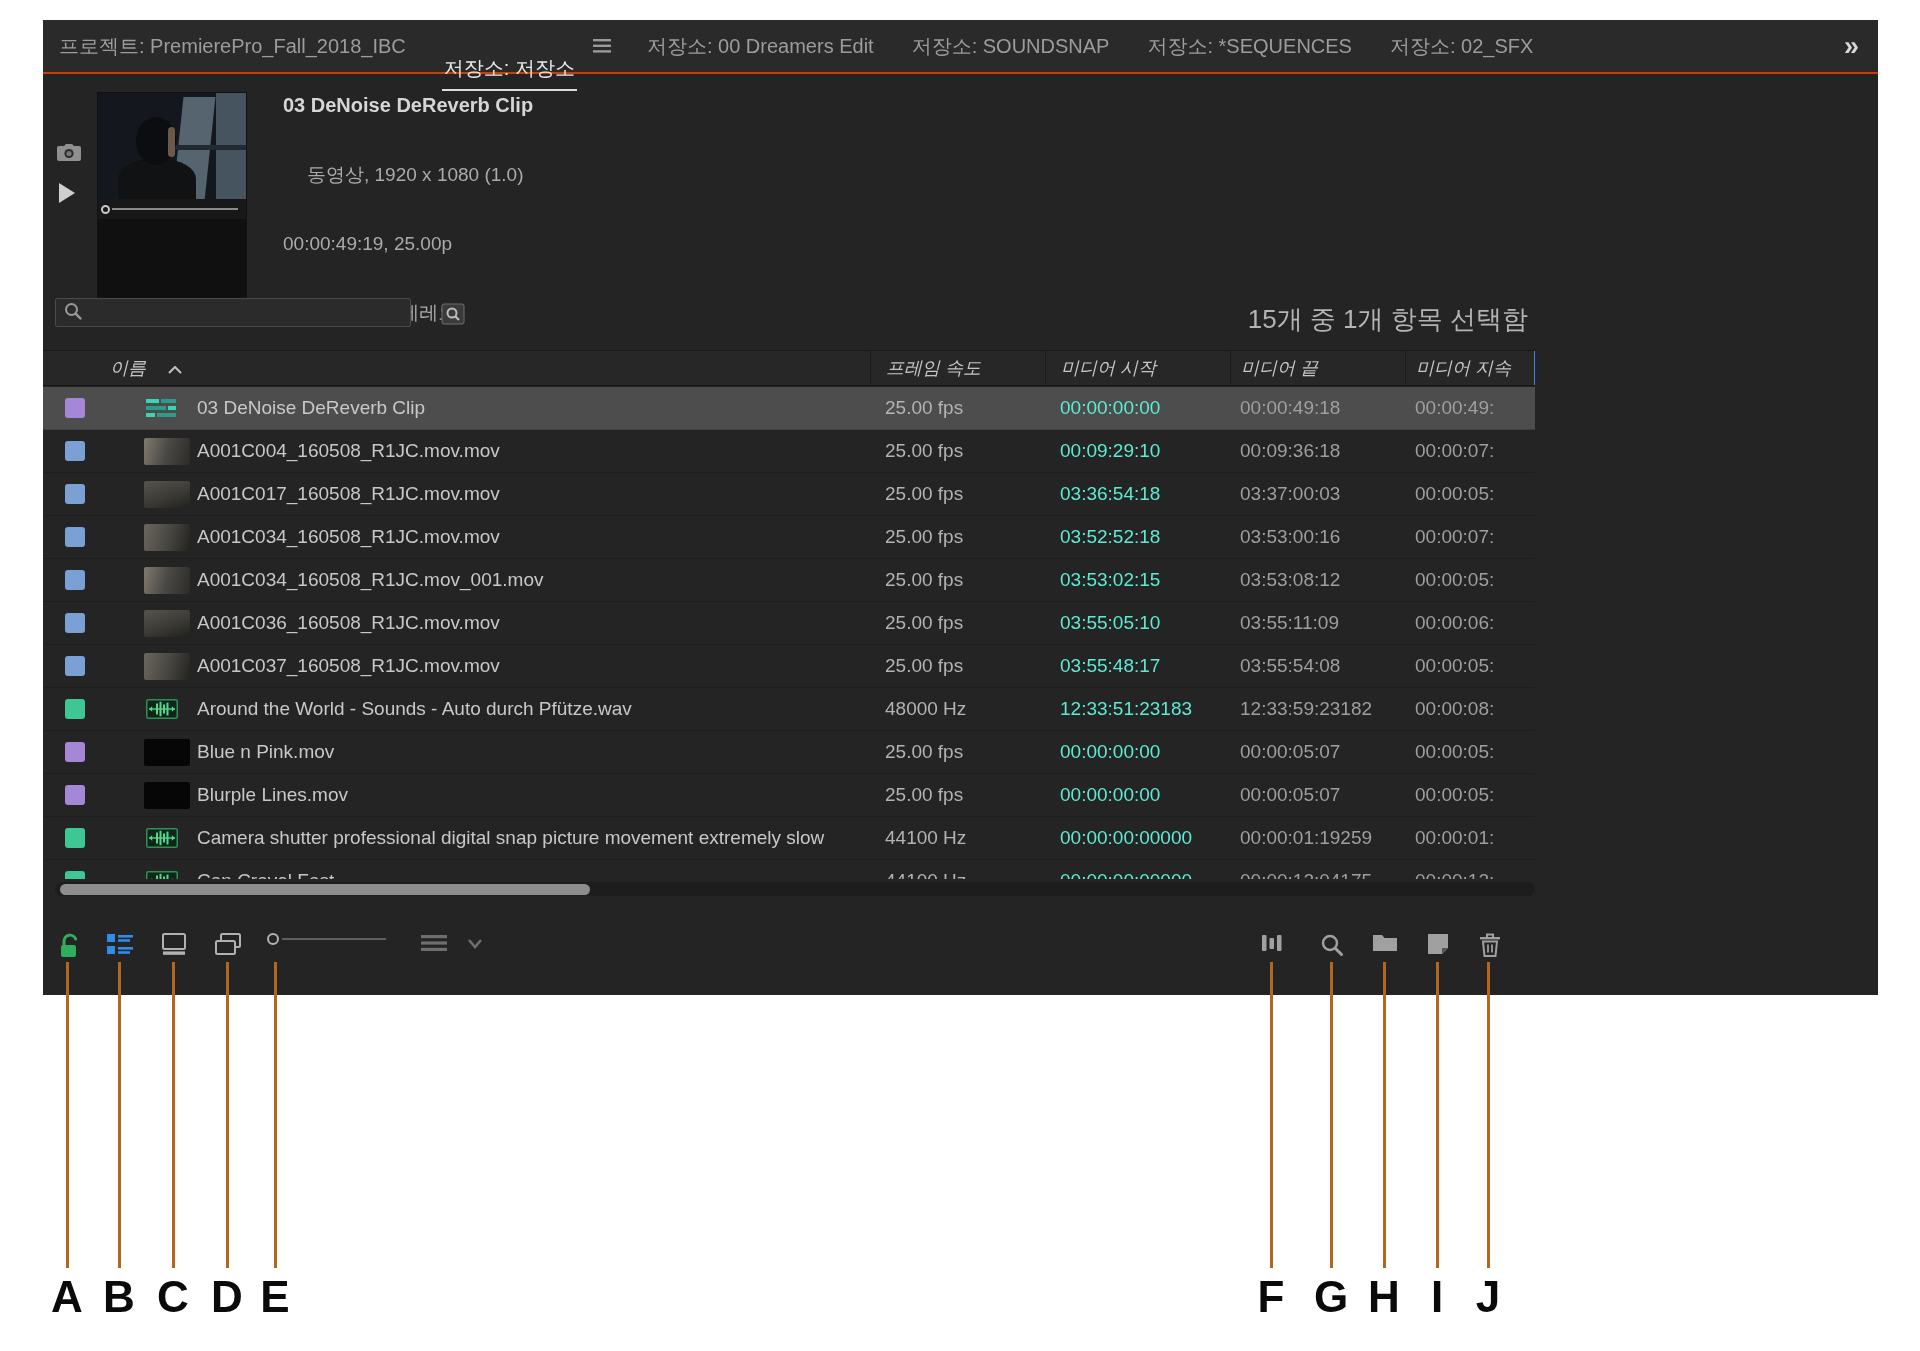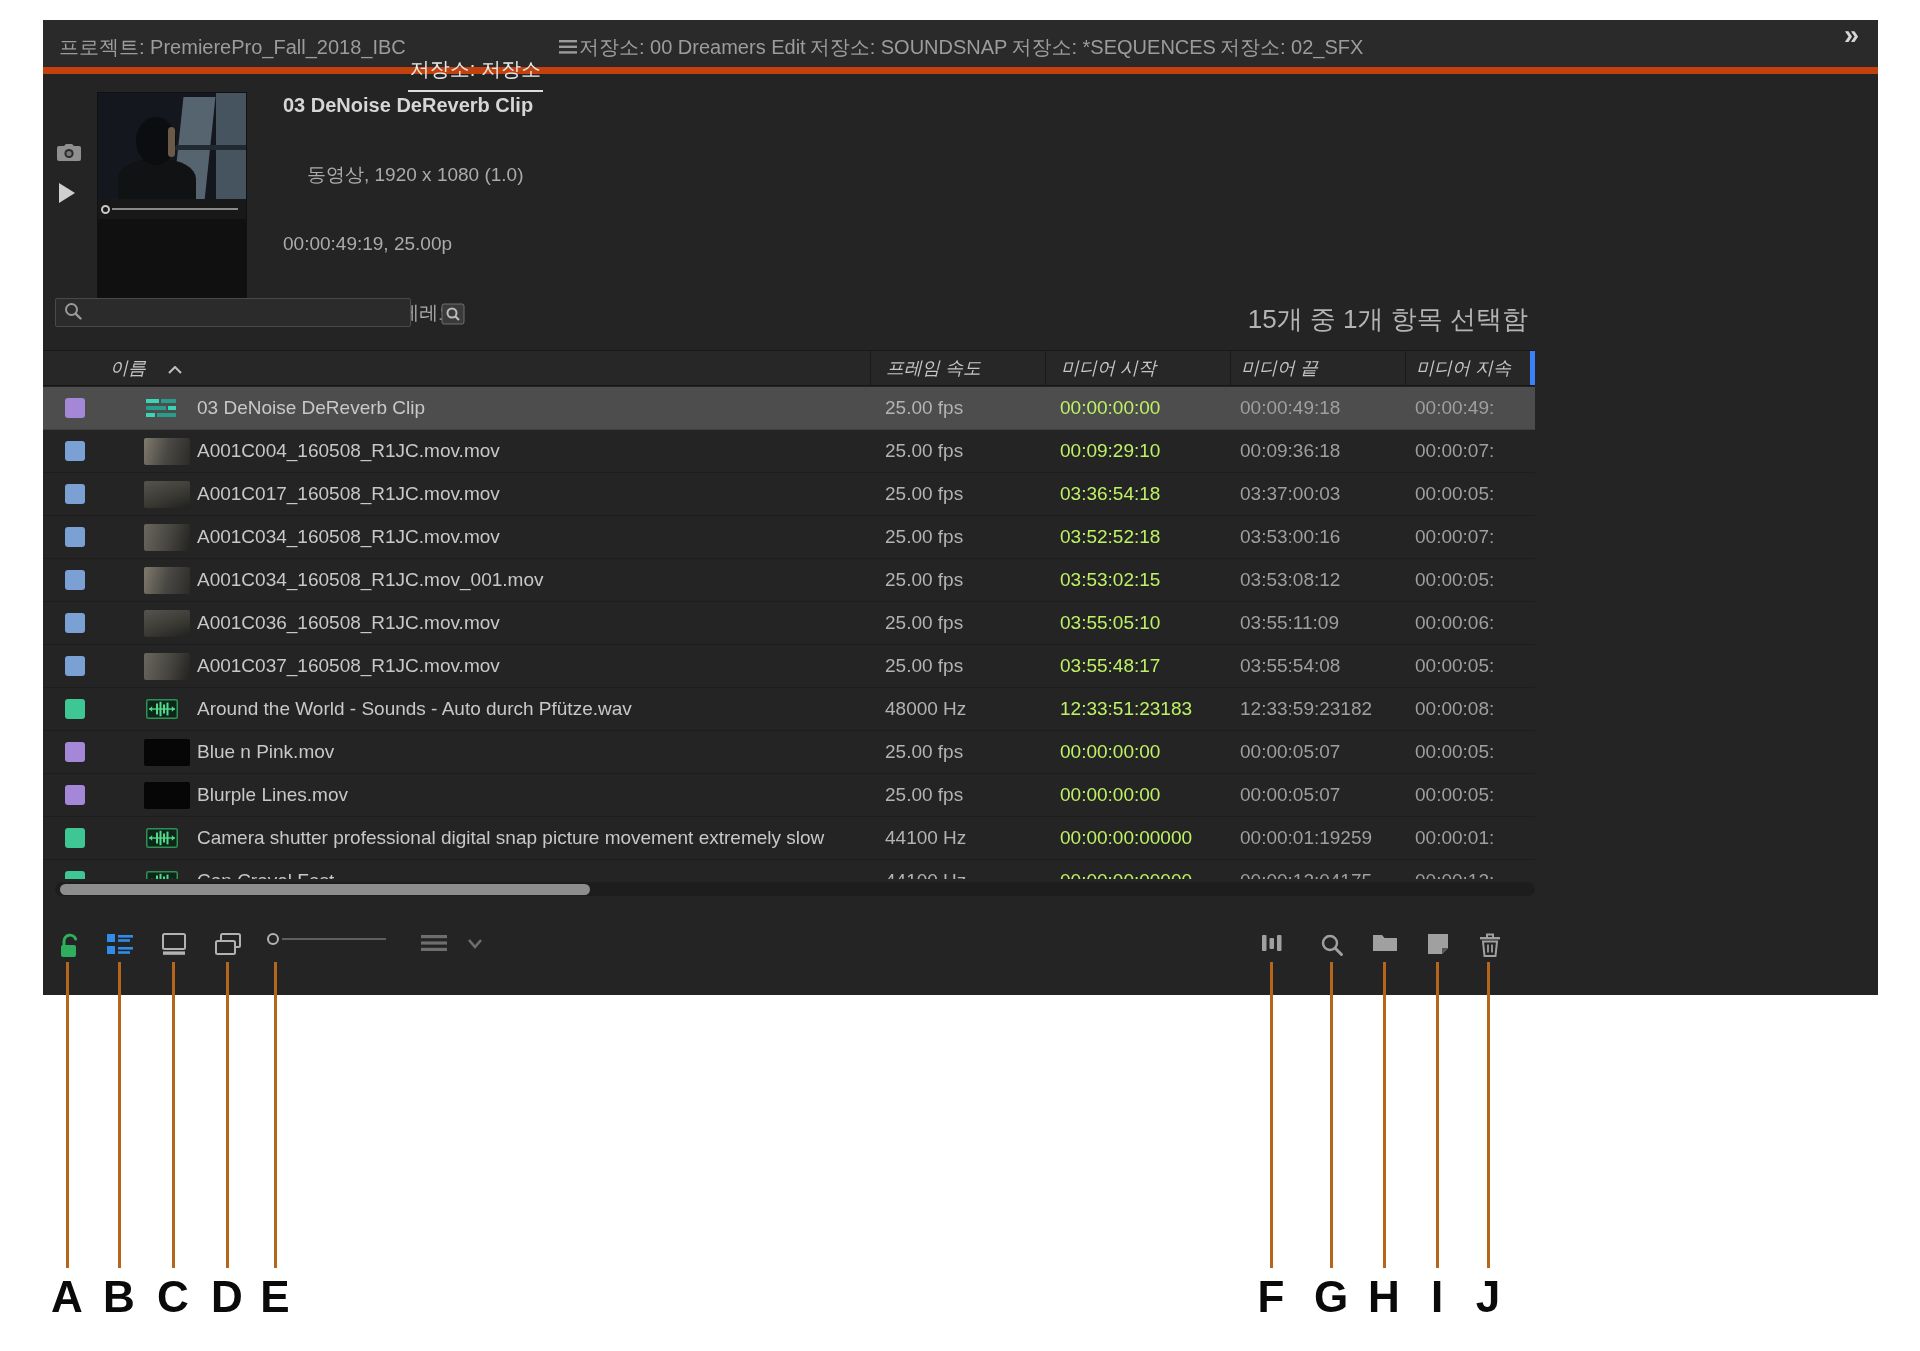--- a/index.html
+++ b/index.html
@@ -3,21 +3,21 @@
 <meta charset="utf-8">
 <style>
   html,body{margin:0;padding:0;width:1920px;height:1351px;background:#ffffff;overflow:hidden;
     font-family:"Liberation Sans","DejaVu Sans",sans-serif;}
   *{box-sizing:border-box;}
 
   .panel{position:absolute;left:43px;top:20px;width:1835px;height:975px;background:#242424;}
 
   
   .tabbar{position:absolute;top:0;left:0;right:0;height:54px;background:#2a2a2a;
-    border-bottom:7px solid #c2410c;display:flex;padding-left:14px;}
+    border-bottom:2px solid #c2410c;display:flex;align-items:center;gap:34px;padding-left:14px;}
   .tab{font-size:20px;color:#9c9c9c;white-space:nowrap;display:flex;align-items:center;height:54px;}
   .tab .tlabel{position:relative;padding:0 2px;}
   .tab.active .tlabel{color:#e8e8e8;margin-top:44px;}
   .tab.active .tlabel::after{content:"";position:absolute;left:0;right:0;bottom:-9px;height:2px;background:#dcdcdc;}
   .hamburger{margin-left:16px;display:inline-flex;}
   .overflow-chevron{margin-left:auto;margin-right:22px;color:#d6d6d6;font-size:27px;font-weight:bold;letter-spacing:-3px;}
 
   
   .preview{position:absolute;top:72px;left:14px;display:flex;}
   .cam-strip{width:40px;display:flex;flex-direction:column;align-items:flex-start;padding-top:52px;gap:17px;}
@@ -51,31 +51,31 @@
   .status{position:absolute;right:350px;top:4px;font-size:26px;color:#b4b4b4;}
 
   
   .thead{position:absolute;top:330px;left:0;width:1492px;height:36px;display:flex;align-items:stretch;
     background:#272727;border-top:1px solid #191919;border-bottom:1px solid #161616;font-size:18px;color:#c6c6c6;font-style:italic;}
   .th{display:flex;align-items:center;border-left:1px solid #1a1a1a;}
   .th-name{width:827px;padding-left:67px;gap:22px;border-left:none;}
   .th-rate{width:175px;padding-left:15px;}
   .th-start{width:185px;padding-left:15px;}
   .th-end{width:175px;padding-left:10px;}
-  .th-dur{width:130px;padding-left:10px;overflow:hidden;white-space:nowrap;border-right:5px solid #3b82f6;}
+  .th-dur{width:130px;padding-left:10px;overflow:hidden;white-space:nowrap;border-right:1px solid #3b82f6;}
 
   .rows{position:absolute;top:367px;left:0;width:1492px;height:492px;overflow:hidden;}
   .row{display:grid;grid-template-columns:95px 55px 677px 175px 185px 175px 130px;height:43px;align-items:center;
     border-bottom:1px solid rgba(0,0,0,0.18);}
   .row.selected{background:#4d4d4d;}
   .swatch{width:20px;height:20px;border-radius:3px;margin-left:22px;}
   .cell-name{font-size:19px;color:#c8c8c8;white-space:nowrap;overflow:hidden;padding-left:4px;}
   .tc{font-size:19px;white-space:nowrap;}
   .tc.rate{color:#b3b3b3;padding-left:15px;}
-  .tc.start{color:#bef264;padding-left:15px;}
+  .tc.start{color:#5eead4;padding-left:15px;}
   .tc.end{color:#9f9f9f;padding-left:10px;}
   .tc.dur{color:#9f9f9f;padding-left:10px;overflow:hidden;}
   .thumb{width:46px;height:27px;border-radius:2px;margin-left:6px;}
   .tv0{background:linear-gradient(105deg,#6a675f 0%,#474540 55%,#23221f 100%);}
   .tv1{background:linear-gradient(105deg,#817a6e 0%,#4a4844 50%,#2c2b28 100%);}
   .tv2{background:linear-gradient(160deg,#55544e 0%,#393833 60%,#20201d 100%);}
   .thumb.black{background:#060606;}
   .icon-cell{display:flex;align-items:center;}
 
   

